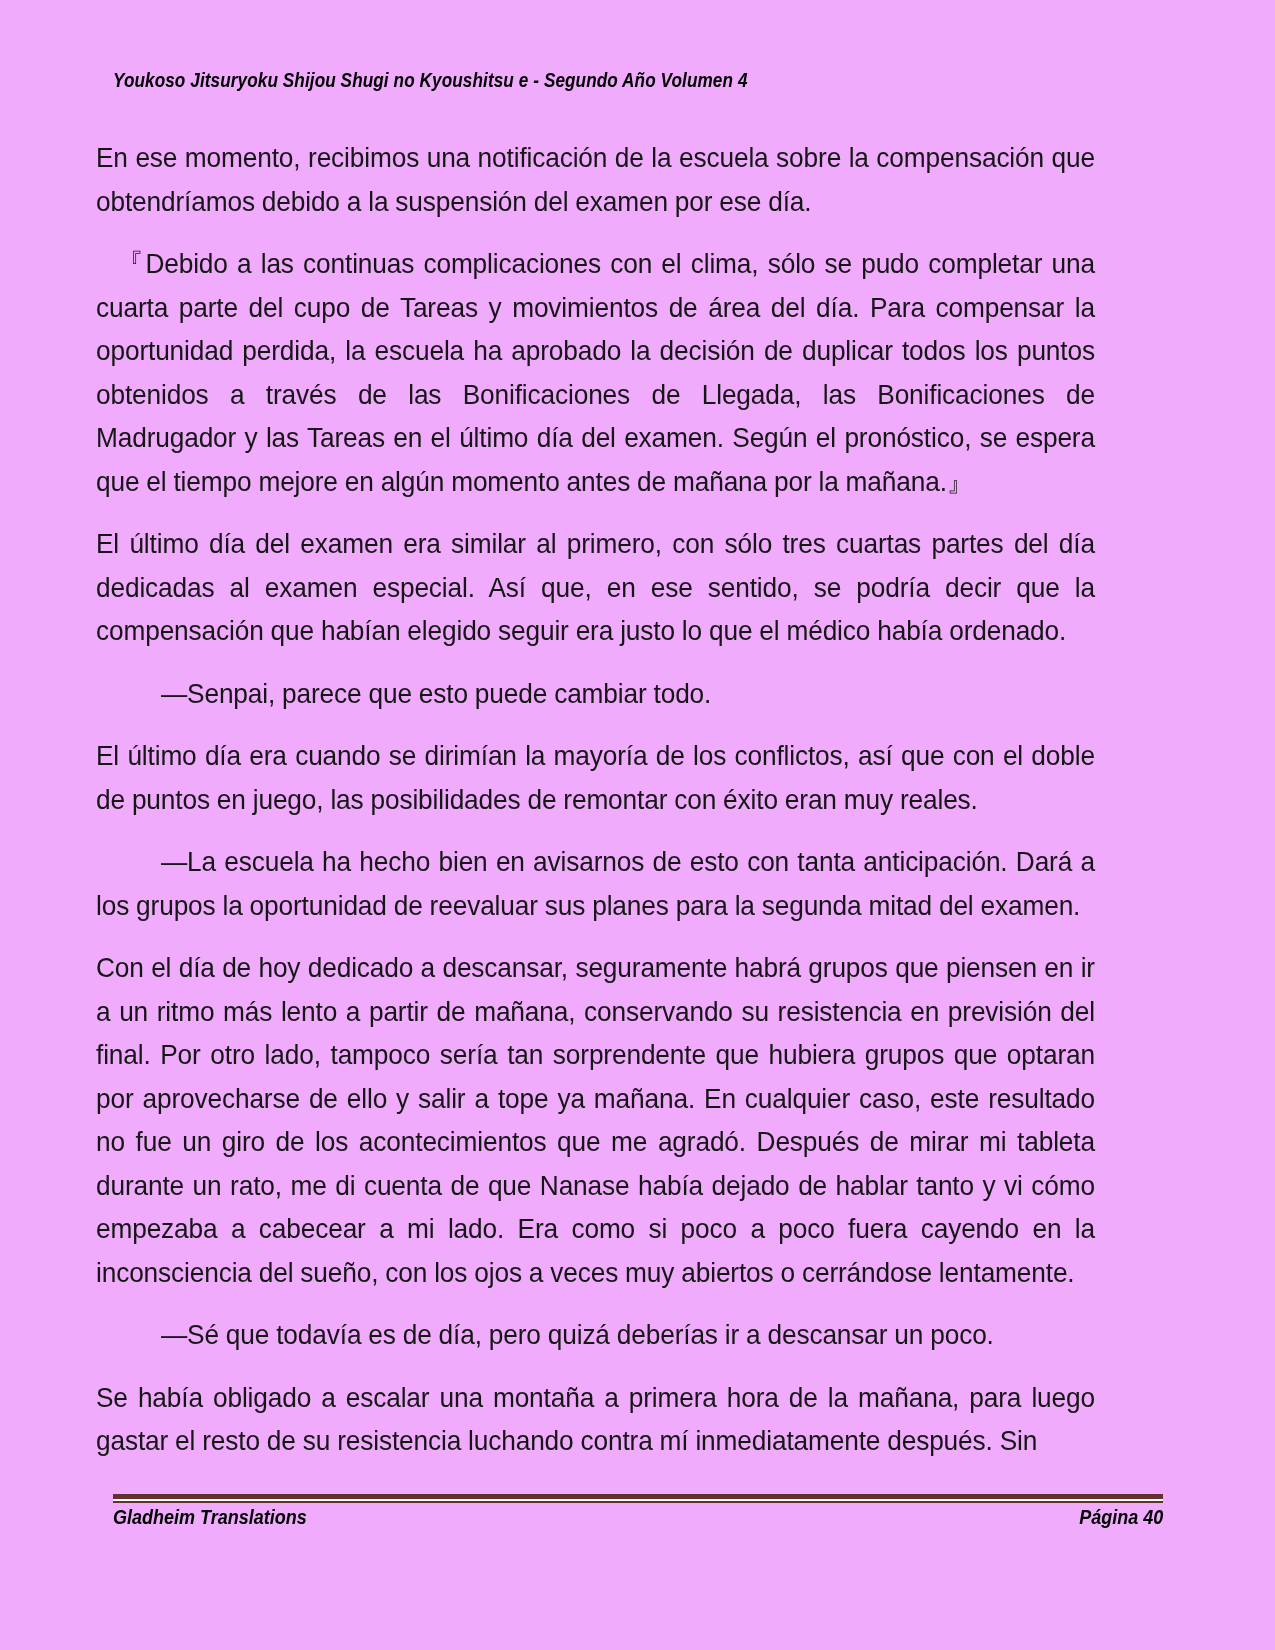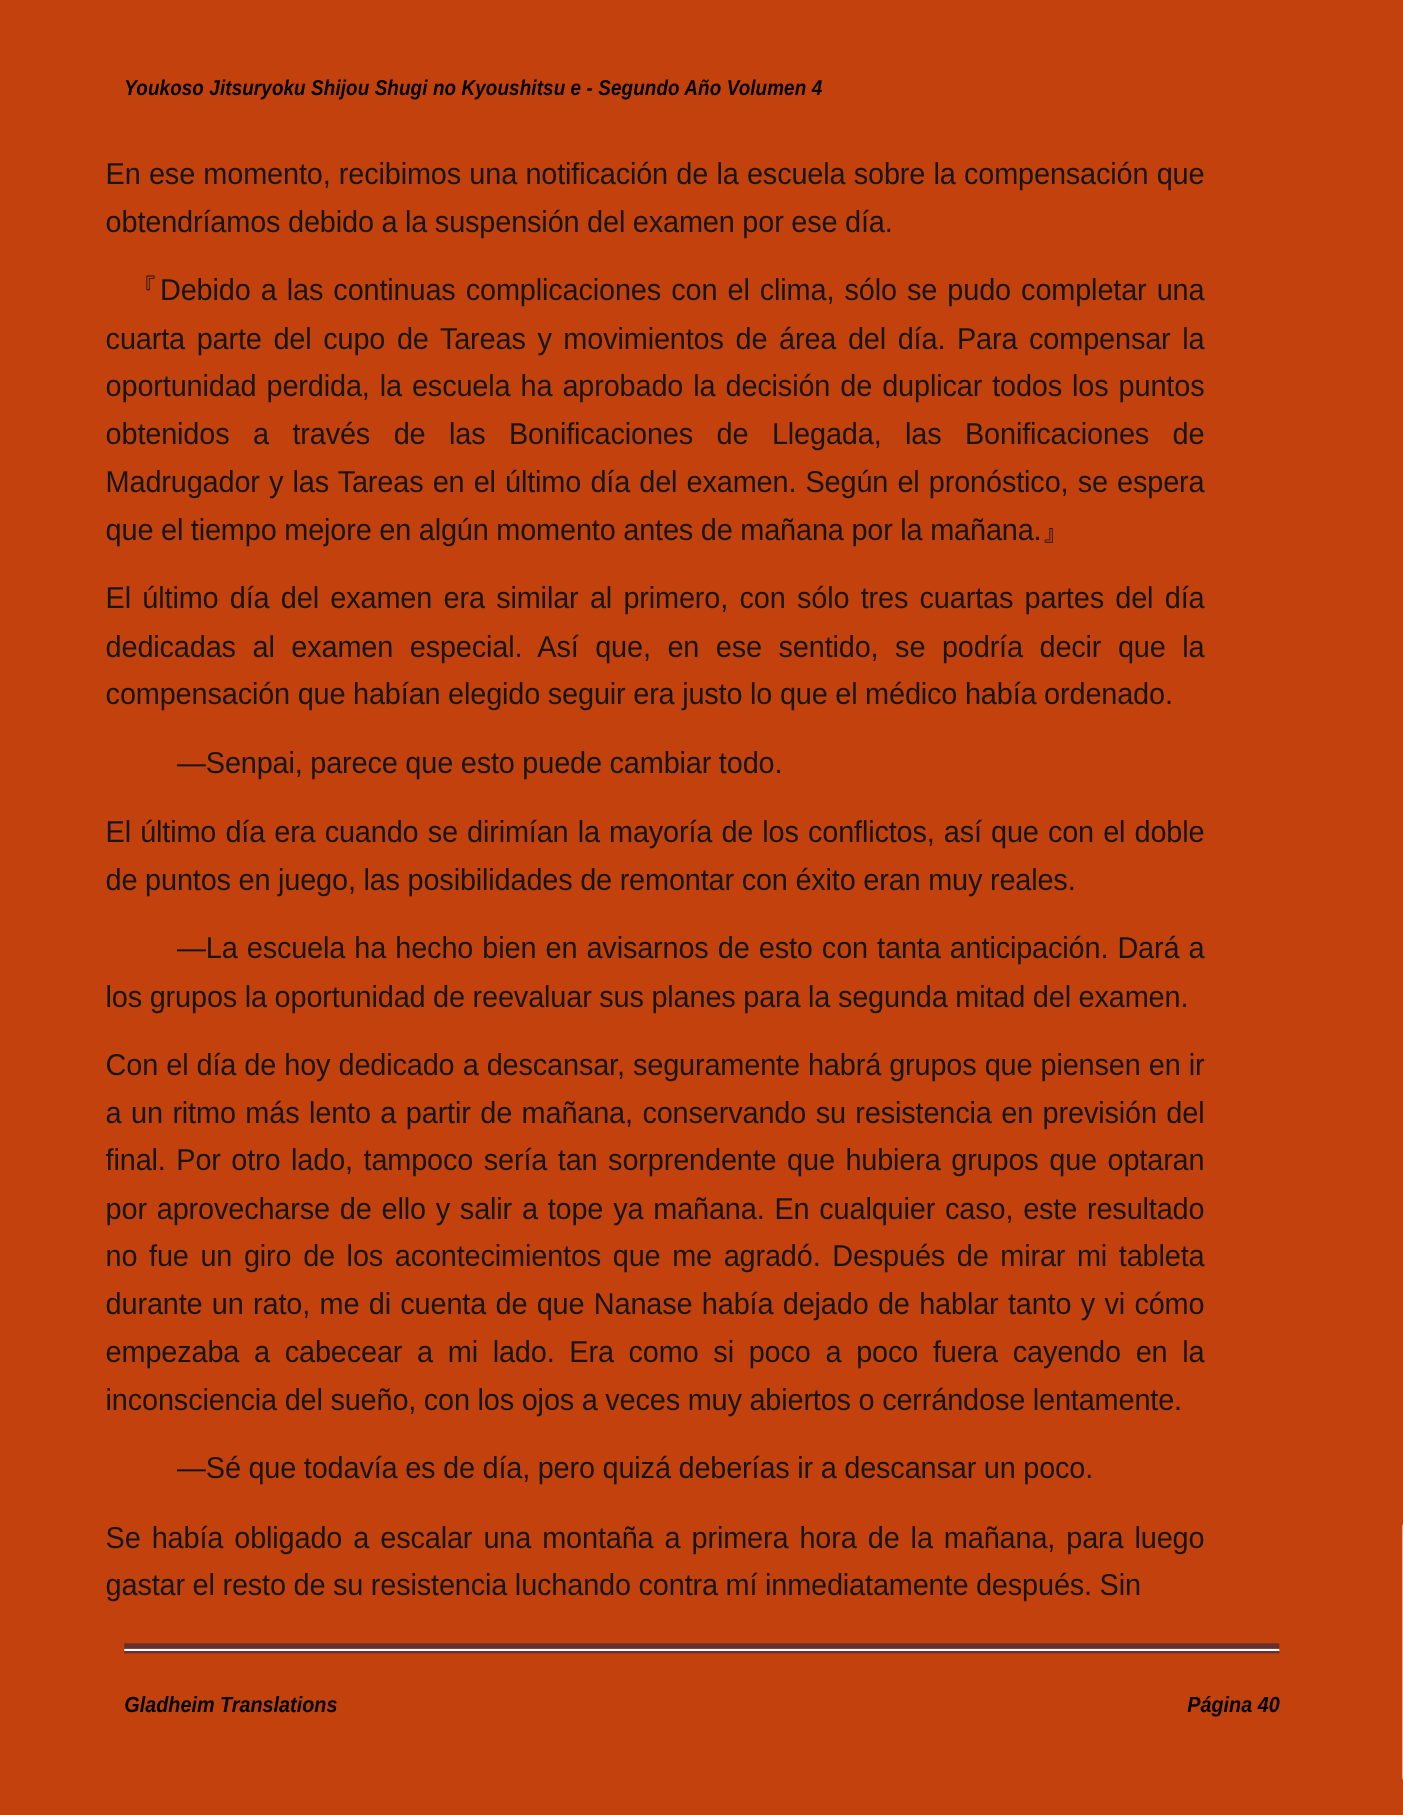--- a/index.html
+++ b/index.html
@@ -8,21 +8,21 @@
     padding: 0;
     background: #ffffff;
   }
   body {
     font-family: "Liberation Sans", "DejaVu Sans", sans-serif;
   }
   .page {
     position: relative;
     width: 1275px;
     height: 1650px;
-    background: #c2410c;
+    background: #f0abfc;
     box-sizing: border-box;
     overflow: hidden;
   }
 
   
   .page-header {
     position: absolute;
     left: 113px;
     top: 68px;
     width: 1050px;
@@ -86,21 +86,21 @@
   }
   .footer-rule-inner {
     width: 100%;
     height: 2px;
     background: #632F2F;
   }
   .footer-row {
     display: flex;
     justify-content: space-between;
     align-items: center;
-    margin-top: 36px;
+    margin-top: 3px;
   }
   .footer-text {
     font-family: "Liberation Sans Narrow", "Liberation Sans", sans-serif;
     font-size: 20px;
     font-weight: bold;
     font-style: italic;
     color: #000000;
     white-space: nowrap;
     transform: scaleX(0.9);
   }

